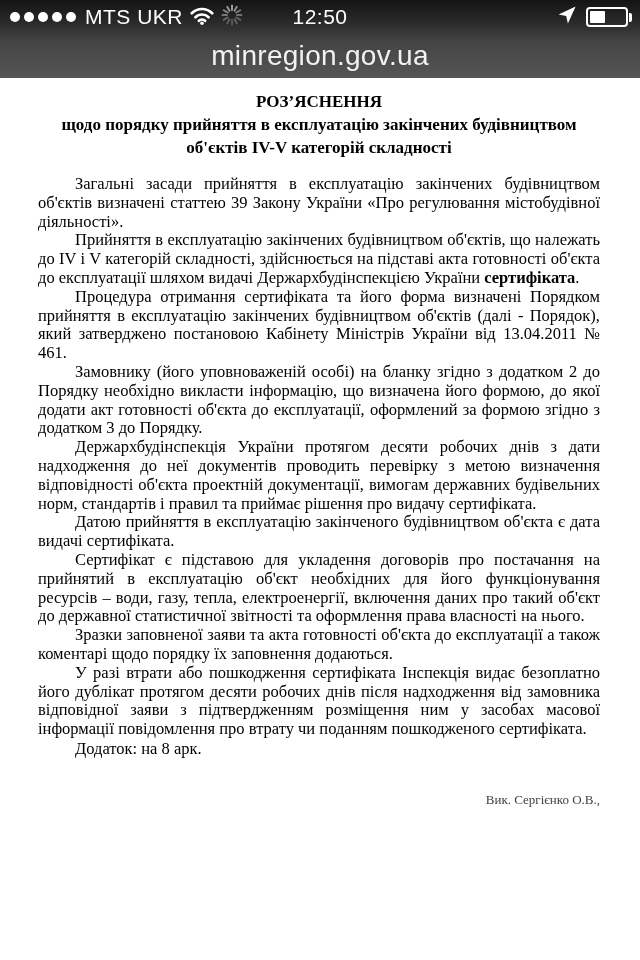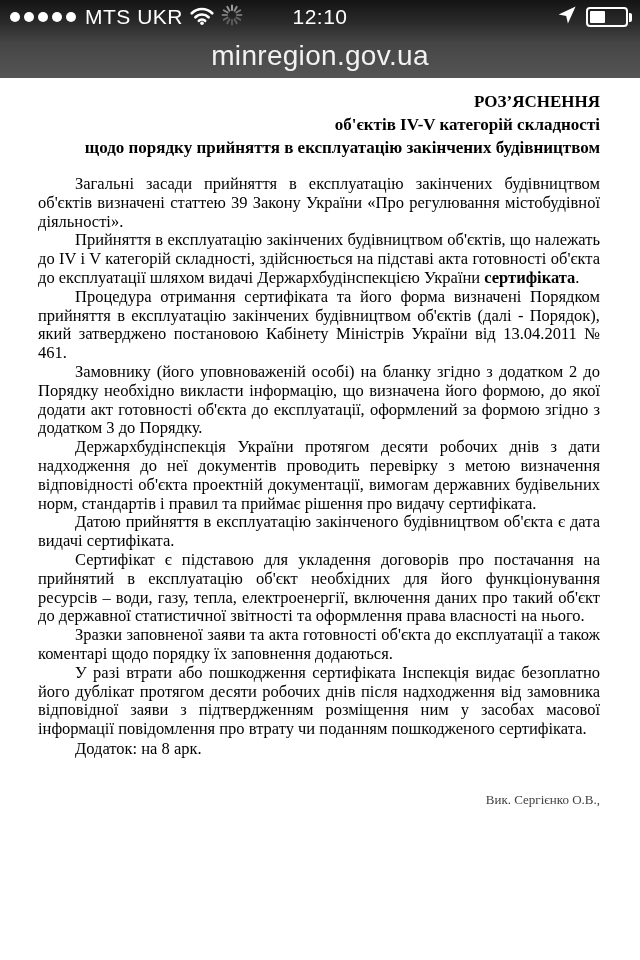--- a/index.html
+++ b/index.html
@@ -51,21 +51,21 @@
     height:44px; display:flex; align-items:center; justify-content:center;
   }
   .url-text { font-size:28px; color:#f2f2f2; letter-spacing:0.3px; }
   
   .page {
     position:relative; width:100%; height:882px; background:#ffffff;
     padding:12px 40px 0 38px;
     font-family:"Liberation Serif","DejaVu Serif",serif;
     font-size:16.5px; line-height:18.8px; color:#000;
   }
-  .doc-heading { text-align:right; font-weight:bold; font-size:17px; line-height:23px; }
+  .doc-heading { text-align:center; font-weight:bold; font-size:17px; line-height:23px; }
   .doc-heading .t-line { display:block; }
   .doc-body { margin-top:16px; }
   .para { text-align:justify; text-indent:37px; margin:0; }
   .para .bold { font-weight:bold; }
   .para.annex { margin-top:1px; text-align:left; }
   .doc-footer {
     margin-top:32px; font-size:13px; line-height:17px; color:#3f3f3f;
   }
   .doc-footer div { text-align:right; }
 </style>
@@ -107,21 +107,21 @@
               <line x1="11" y1="1.5" x2="11" y2="6" transform="rotate(210 11 11)" opacity="0.45"></line>
               <line x1="11" y1="1.5" x2="11" y2="6" transform="rotate(240 11 11)" opacity="0.55"></line>
               <line x1="11" y1="1.5" x2="11" y2="6" transform="rotate(270 11 11)" opacity="0.65"></line>
               <line x1="11" y1="1.5" x2="11" y2="6" transform="rotate(300 11 11)" opacity="0.8"></line>
               <line x1="11" y1="1.5" x2="11" y2="6" transform="rotate(330 11 11)" opacity="0.9"></line>
             </g>
           </svg>
         </span>
       </div>
 
-      <div class="sb-time">12:10</div>
+      <div class="sb-time">12:50</div>
 
       <div class="sb-right">
         <span>
           <svg width="20" height="20" viewBox="0 0 20 20">
             <path d="M18.6 1.4 L1.6 9.4 L9.2 11.1 L10.9 18.6 Z" fill="#fff"></path>
           </svg>
         </span>
         <span class="battery">
           <span class="battery-body">
               <span class="battery-fill" style="width: 45%;"></span>
@@ -132,22 +132,22 @@
     </div>
 
     <div class="url-bar">
       <span class="url-text">minregion.gov.ua</span>
     </div>
   </div>
 
   <div class="page">
     <div class="doc-heading">
       <span class="t-line">РОЗ’ЯСНЕННЯ</span>
+      <span class="t-line">щодо порядку прийняття в експлуатацію закінчених будівництвом</span>
       <span class="t-line">об'єктів IV-V категорій складності</span>
-      <span class="t-line">щодо порядку прийняття в експлуатацію закінчених будівництвом</span>
     </div>
 
     <div class="doc-body">
         <p class="para"><span>Загальні засади прийняття в експлуатацію закінчених будівництвом об'єктів визначені статтею 39 Закону України «Про регулювання містобудівної діяльності».</span></p>
         <p class="para"><span>Прийняття в експлуатацію закінчених будівництвом об'єктів, що належать до IV і V категорій складності, здійснюється на підставі акта готовності об'єкта до експлуатації шляхом видачі Держархбудінспекцією України </span><span class="bold">сертифіката</span><span>.</span></p>
         <p class="para"><span>Процедура отримання сертифіката та його форма визначені Порядком прийняття в експлуатацію закінчених будівництвом об'єктів (далі - Порядок), який затверджено постановою Кабінету Міністрів України від 13.04.2011 № 461.</span></p>
         <p class="para"><span>Замовнику (його уповноваженій особі) на бланку згідно з додатком 2 до Порядку необхідно викласти інформацію, що визначена його формою, до якої додати акт готовності об'єкта до експлуатації, оформлений за формою згідно з додатком 3 до Порядку.</span></p>
         <p class="para"><span>Держархбудінспекція України протягом десяти робочих днів з дати надходження до неї документів проводить перевірку з метою визначення відповідності об'єкта проектній документації, вимогам державних будівельних норм, стандартів і правил та приймає рішення про видачу сертифіката.</span></p>
         <p class="para"><span>Датою прийняття в експлуатацію закінченого будівництвом об'єкта є дата видачі сертифіката.</span></p>
         <p class="para"><span>Сертифікат є підставою для укладення договорів про постачання на прийнятий в експлуатацію об'єкт необхідних для його функціонування ресурсів – води, газу, тепла, електроенергії, включення даних про такий об'єкт до державної статистичної звітності та оформлення права власності на нього.</span></p>

